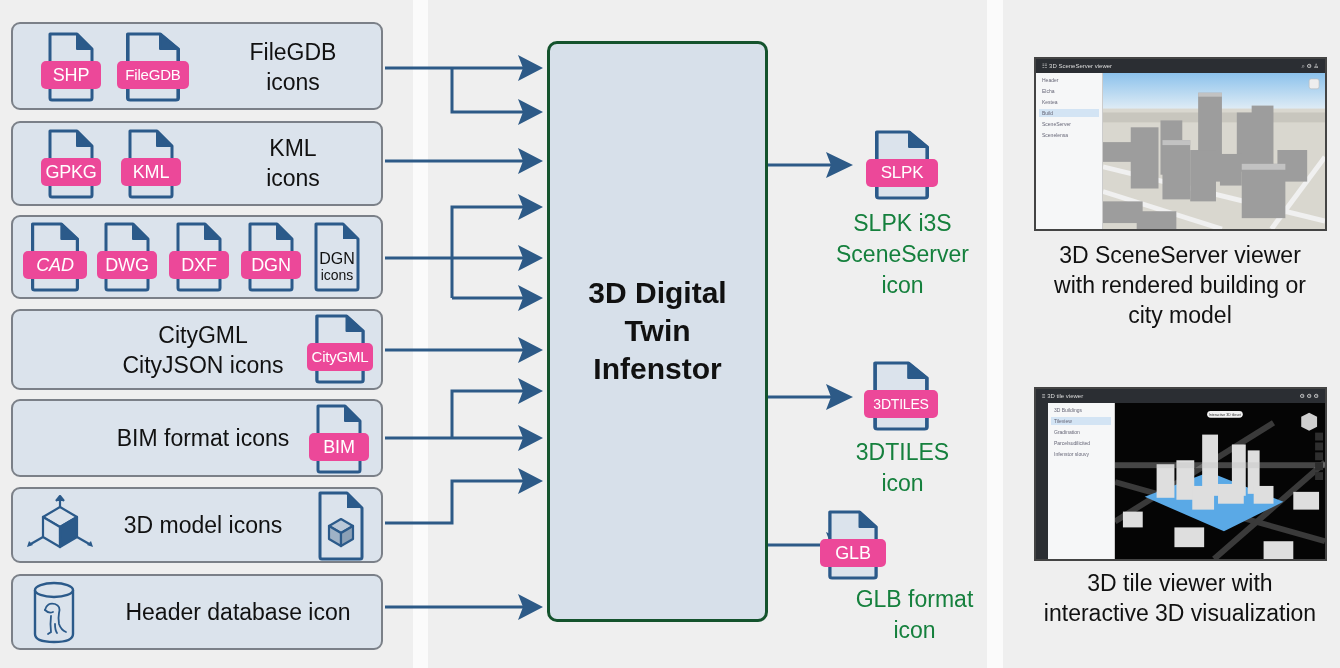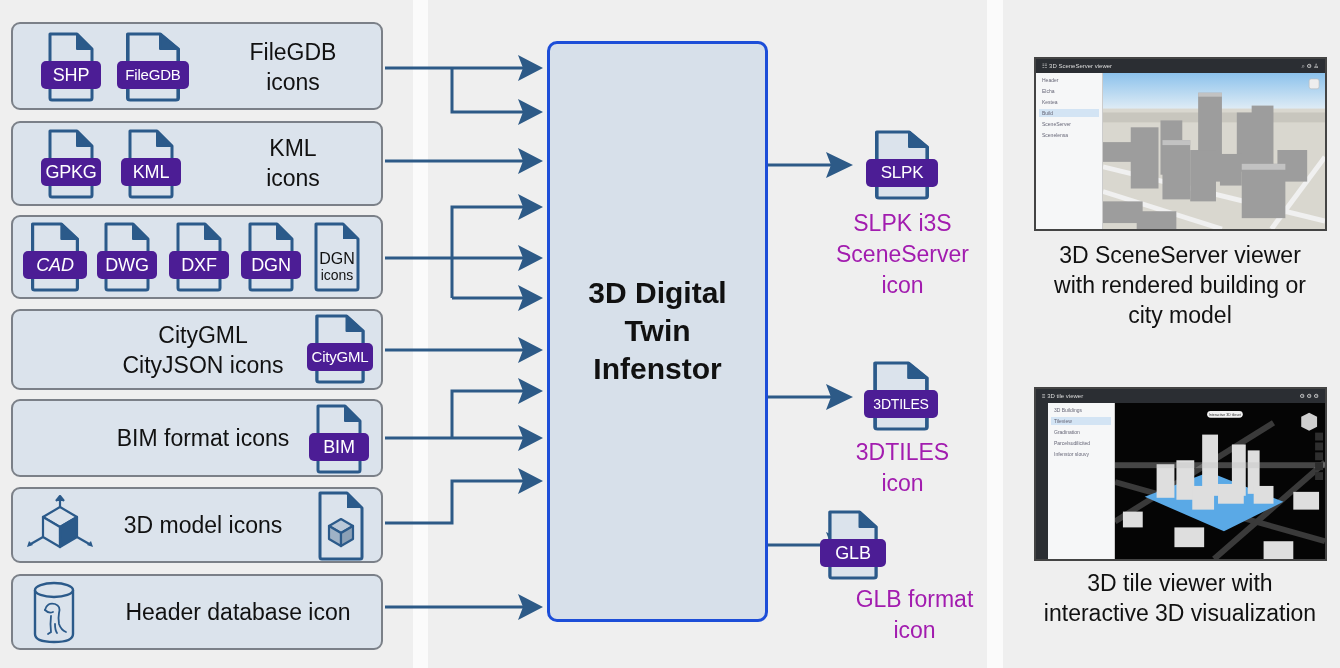--- a/index.html
+++ b/index.html
@@ -21,40 +21,40 @@
     border-radius: 9px;
   }
   .src-label {
     position: absolute; font-size: 23px; line-height: 30px; text-align: center; color: #111;
   }
 
   .file-icon { position: absolute; width: 60px; height: 70px; }
   .file-icon svg { position: absolute; left: 0; top: 0; width: 100%; height: 100%; }
   .file-icon .tag {
     position: absolute; left: 0; right: 0; top: 29px; height: 28px;
-    background: #4c1d95; border-radius: 5px;
+    background: #ec4899; border-radius: 5px;
     color: #fff; font-size: 18px; line-height: 28px; text-align: center;
     white-space: nowrap; letter-spacing: -0.2px;
   }
   .file-icon.small-tag .tag { font-size: 15px; }
 
   .arrows { position: absolute; left: 0; top: 0; width: 1340px; height: 668px; pointer-events: none; }
 
   .converter {
     position: absolute; left: 547px; top: 41px; width: 221px; height: 581px;
     background: #d7e0ea;
-    border: 3px solid #1d4ed8;
+    border: 3px solid #14532d;
     border-radius: 10px;
   }
   .converter-title {
     position: absolute; left: 0; right: 0; top: 230px;
     text-align: center; font-size: 30px; font-weight: bold; line-height: 38px; color: #111;
   }
 
-  .out-label { position: absolute; font-size: 23px; line-height: 31px; text-align: center; color: #a21caf; }
+  .out-label { position: absolute; font-size: 23px; line-height: 31px; text-align: center; color: #15803d; }
 
   .viewer {
     position: absolute; left: 1034px; width: 293px; height: 174px;
     border: 2px solid #444; overflow: hidden;
   }
   .viewer .titlebar {
     position: absolute; left: 0; right: 0; top: 0; height: 14px; background: #2b2e33;
     color: #ddd; font-size: 6px; line-height: 14px; padding-left: 6px; white-space: nowrap;
   }
   .viewer .sidebar {

